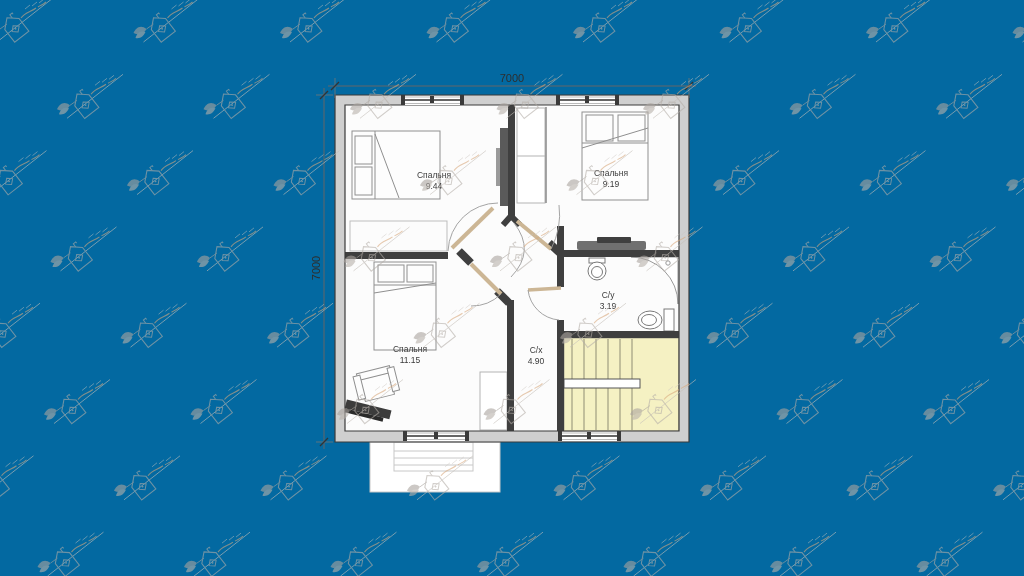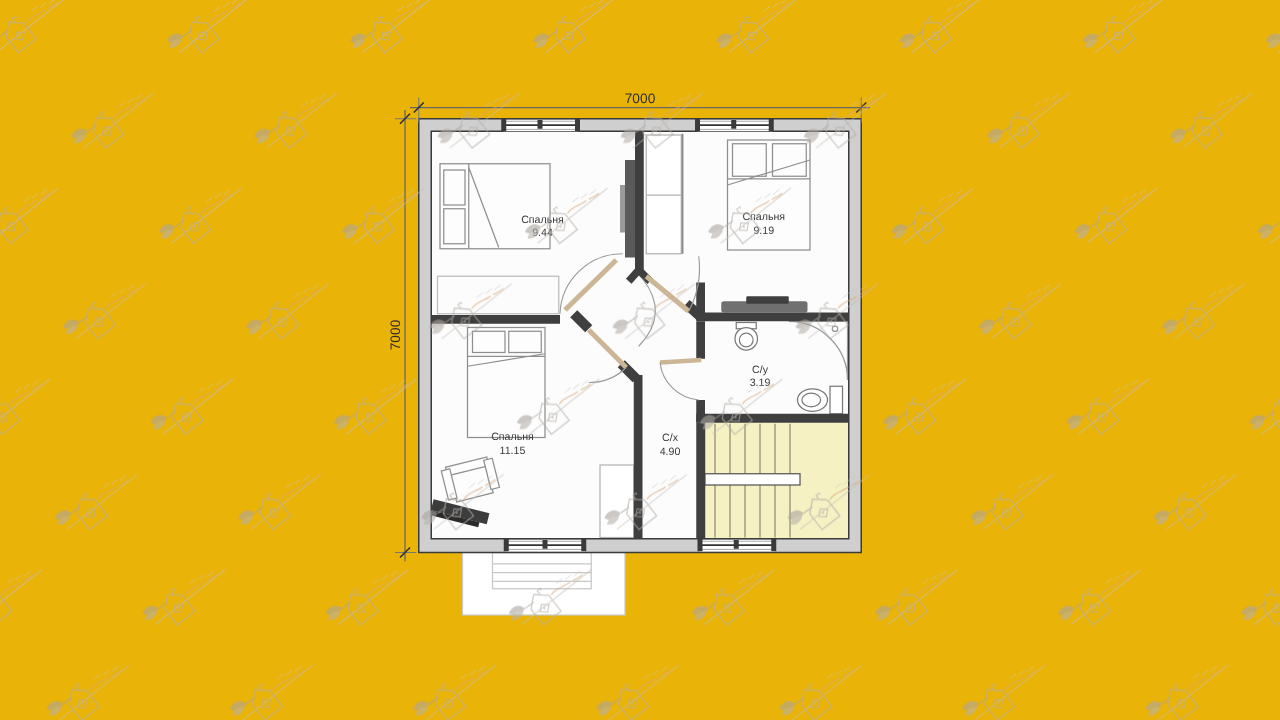--- a/index.html
+++ b/index.html
@@ -1,16 +1,16 @@
 <!DOCTYPE html>
 <html><head>
 <meta charset="utf-8">
 <style>
   html,body{margin:0;padding:0;background:#fff;}
-  .stage{position:relative;width:1024px;height:576px;background:#eab308;overflow:hidden;
+  .stage{position:relative;width:1024px;height:576px;background:#0369a1;overflow:hidden;
          font-family:"Liberation Sans", sans-serif;}
   .stage svg{position:absolute;left:0;top:0;}
   text{font-family:"Liberation Sans", sans-serif;fill:#3a3a3a;}
   .room-label{font-size:8.5px;}
   .dim-label{font-size:11px;fill:#2e2e2e;}
 </style>
 </head>
 <body>
 
 <div class="stage">

